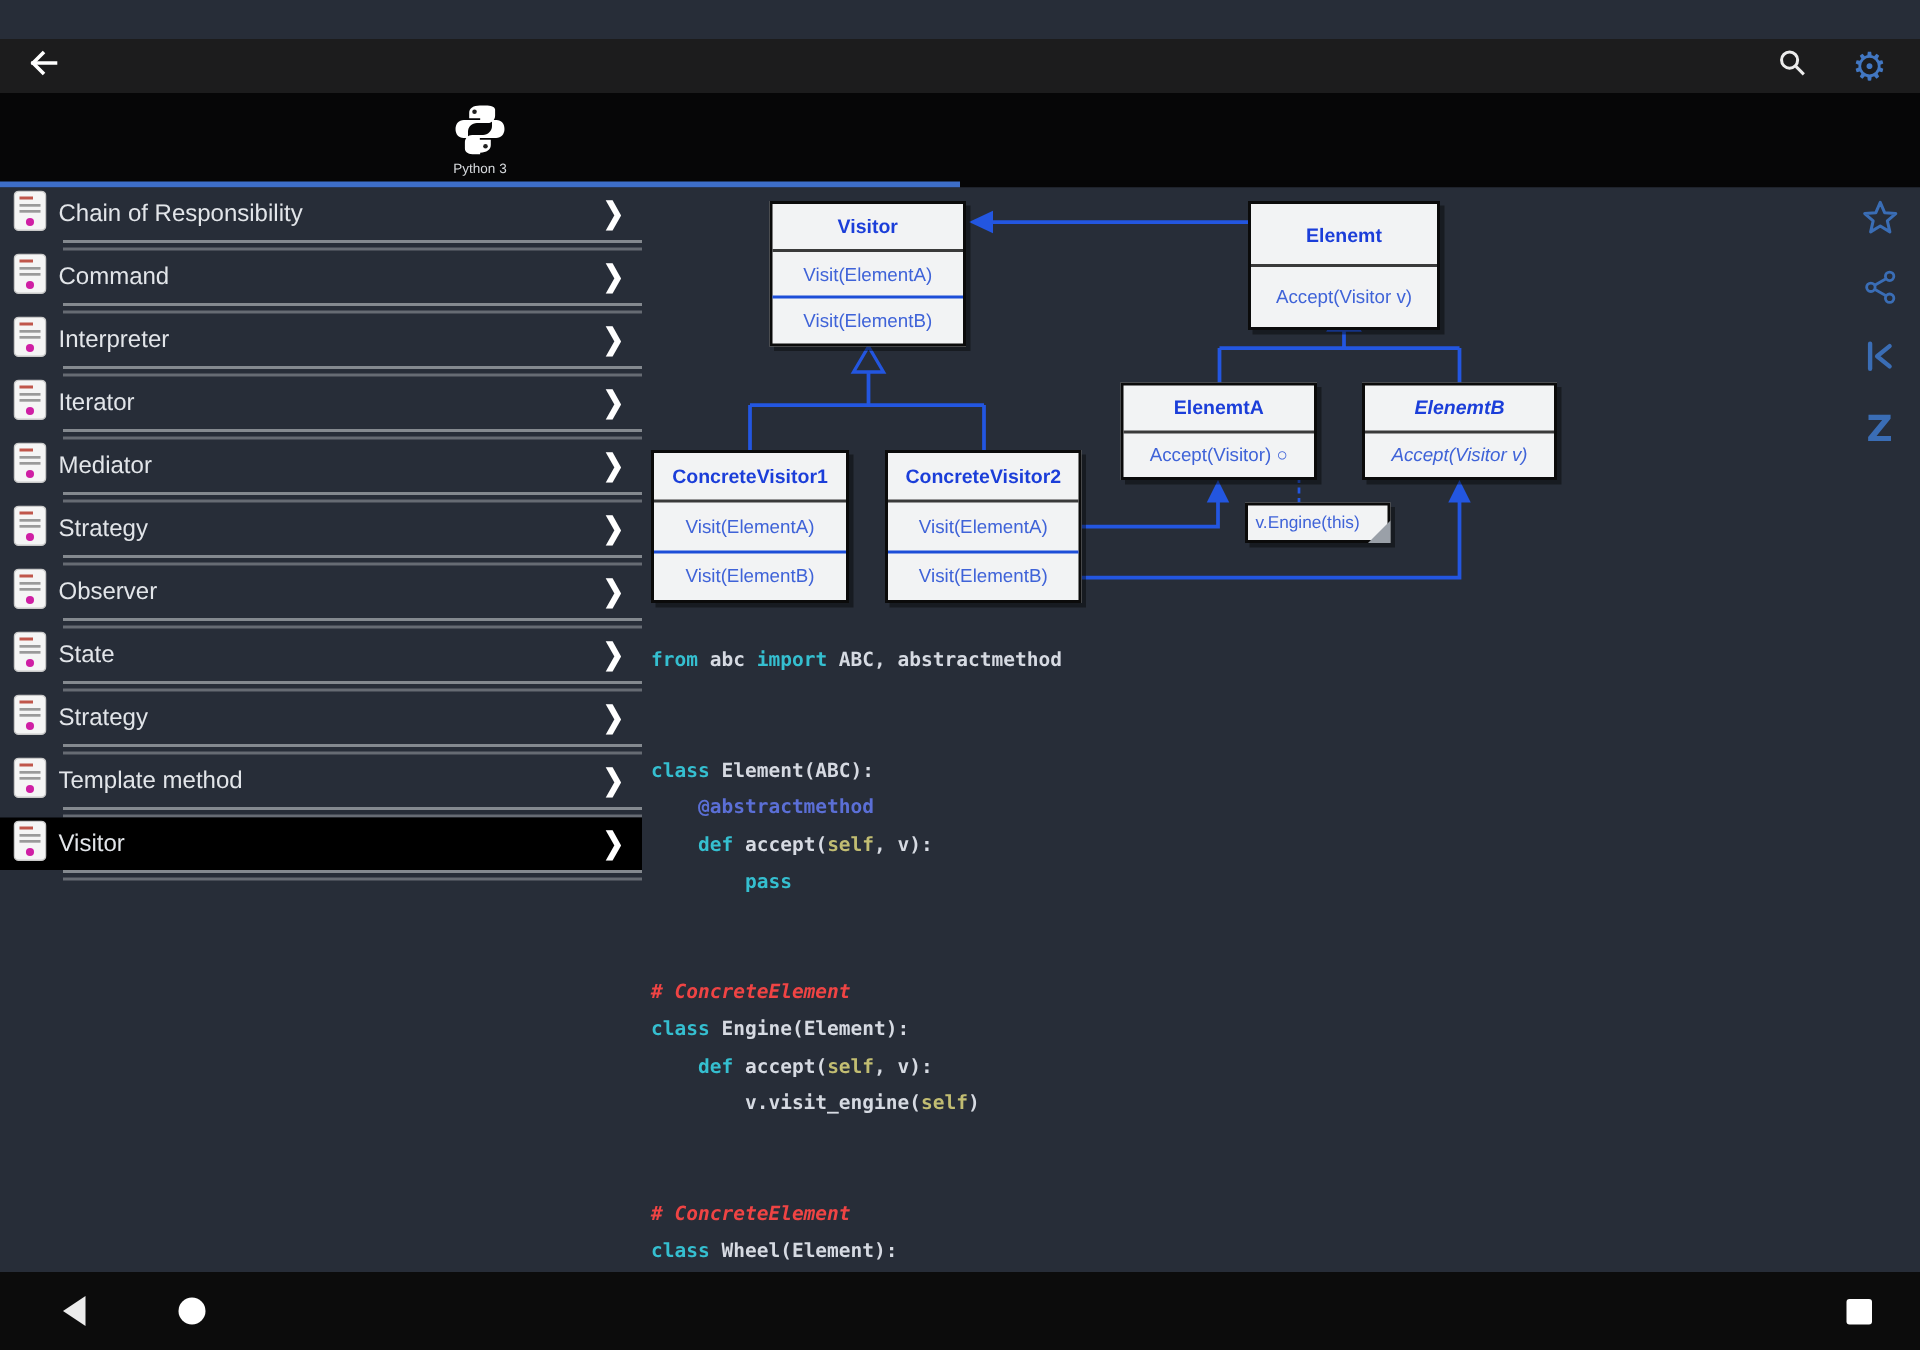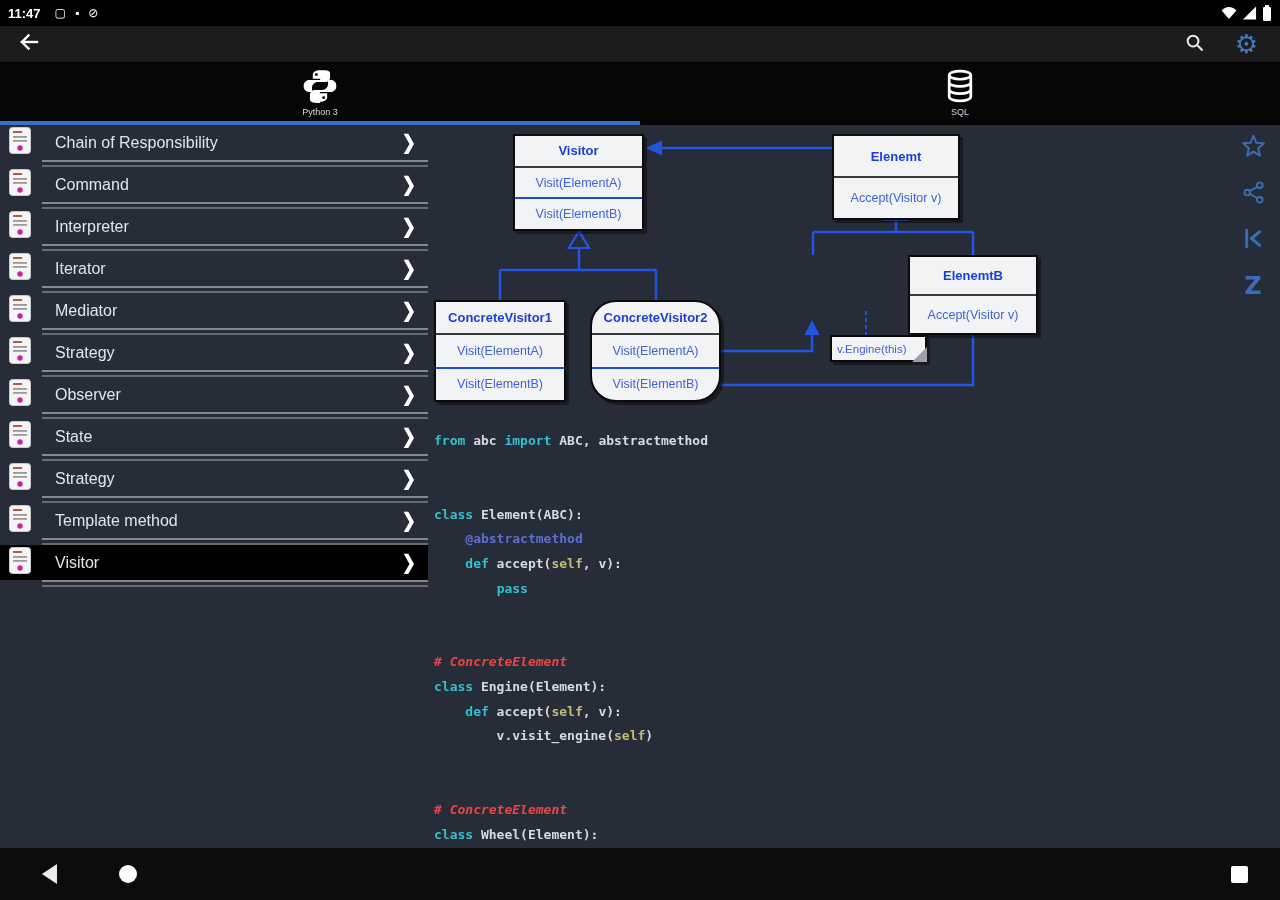--- a/index.html
+++ b/index.html
@@ -29,21 +29,21 @@
   .tab svg{display:block;}
   .tab-label{font-size:9px;color:#d7dade;margin-top:3px;}
   .tab-underline{position:absolute;left:0;bottom:0;width:640px;height:4px;background:#3d6ec9;}
   
   .content{position:absolute;top:125px;left:0;right:0;bottom:52px;background:#272d38;}
   
   .sidebar{position:absolute;left:0;top:0;width:428px;}
   .side-item{height:35px;display:flex;align-items:center;padding-left:9px;cursor:pointer;}
   .side-item.selected{background:#000;}
   .side-item svg{flex:0 0 auto;}
-  .side-label{font-size:16px;color:#e2e5e9;margin-left:24px;}
+  .side-label{font-size:16px;color:#e2e5e9;margin-left:8px;}
   .chev{margin-left:auto;margin-right:12px;font-size:17px;font-weight:bold;color:#fff;
         transform:scaleY(1.15);}
   .side-divider{height:7px;margin-left:42px;border-top:2px solid #84898f;border-bottom:2px solid #666b73;}
   
   .action-col{position:absolute;right:12px;top:8px;width:30px;}
   .act{width:30px;height:30px;display:flex;align-items:center;justify-content:center;
        margin-bottom:16px;cursor:pointer;}
   .z-glyph{font-size:24px;font-weight:bold;color:#3a6db5;font-family:"DejaVu Sans",sans-serif;}
   
   .connectors{position:absolute;left:0;top:0;pointer-events:none;}
@@ -77,44 +77,20 @@
   .nav-home{position:absolute;left:119px;top:17px;width:18px;height:18px;border-radius:50%;
             background:#fff;cursor:pointer;}
   .nav-recent{position:absolute;right:32px;top:18px;width:17px;height:17px;border-radius:2px;
             background:#fff;cursor:pointer;}
 </style>
 </head>
 <body>
 
 <div class="stage">
 
-  <div class="status-bar">
-    <span class="sb-time">11:47</span>
-    <span class="sb-ico">▢</span>
-    <span class="sb-ico">▪</span>
-    <span class="sb-ico">⊘</span>
-    <span class="sb-right">
-      <span>
-          <svg width="16" height="14" viewBox="0 0 16 14">
-            <path d="M8 13 L0.6 4.6 C2.6 2.1 5.1 0.9 8 0.9 s5.4 1.2 7.4 3.7 Z" fill="#fff"></path>
-          </svg>
-        </span>
-      <span>
-          <svg width="15" height="14" viewBox="0 0 16 14">
-            <path d="M15 0 V14 H1 Z" fill="#fff"></path>
-          </svg>
-        </span>
-      <span>
-          <svg width="10" height="16" viewBox="0 0 10 16">
-            <rect x="3" y="0" width="4" height="2.5" fill="#fff"></rect>
-            <rect x="1" y="2" width="8" height="14" rx="1.2" fill="#fff"></rect>
-          </svg>
-        </span>
-    </span>
-  </div>
 
   <div class="app-bar">
     <div class="back-btn">
       <span><svg width="24" height="24" viewBox="0 0 24 24" fill="none" stroke="#fff" stroke-width="2.4" stroke-linecap="square">
             <path d="M20 12H5"></path>
             <path d="M11.5 5.5 L5 12 l6.5 6.5"></path>
           </svg></span>
     </div>
     <div class="appbar-right">
       <div class="search-btn">
@@ -131,31 +107,20 @@
     <div class="tab tab-python">
       <span>
         <svg width="36" height="36" viewBox="0 0 64 64">
           <path fill="#fff" d="M31.8 4c-7.6 0-12.6 3.2-12.6 8.9v6.3h13v2.2H12.9C7 21.4 3 25.9 3 32.1c0 6.2 3.6 10.6 9.6 10.6h5.2v-7.5c0-5.6 4.8-10.2 10.6-10.2h12.9c4.8 0 8.6-3.9 8.6-8.7v-7.4C49.9 5.5 44.6 4 38.9 4h-7.1z"></path>
           <circle cx="25.5" cy="11.5" r="2.7" fill="#1f1f1f"></circle>
           <path fill="#fff" d="M32.2 60c7.6 0 12.6-3.2 12.6-8.9v-6.3h-13v-2.2h19.3c5.9 0 9.9-4.5 9.9-10.7 0-6.2-3.6-10.6-9.6-10.6h-5.2v7.5c0 5.6-4.8 10.2-10.6 10.2H22.7c-4.8 0-8.6 3.9-8.6 8.7v7.4c0 5.4 5.3 6.9 11 6.9h7.1z"></path>
           <circle cx="38.5" cy="52.5" r="2.7" fill="#1f1f1f"></circle>
         </svg>
       </span>
       <span class="tab-label">Python 3</span>
-    </div>
-    <div class="tab tab-sql">
-      <span>
-        <svg width="36" height="36" viewBox="0 0 40 40" fill="none" stroke="#fff" stroke-width="3">
-          <ellipse cx="20" cy="8" rx="12" ry="4.5"></ellipse>
-          <path d="M8 8v24c0 2.5 5.4 4.5 12 4.5s12-2 12-4.5V8"></path>
-          <path d="M8 16c0 2.5 5.4 4.5 12 4.5s12-2 12-4.5"></path>
-          <path d="M8 24c0 2.5 5.4 4.5 12 4.5s12-2 12-4.5"></path>
-        </svg>
-      </span>
-      <span class="tab-label">SQL</span>
     </div>
     <div class="tab-underline"></div>
   </div>
 
   <div class="content">
 
     <div class="sidebar" id="sidebar">
         <div class="side-item">
           <span><svg width="22" height="27" viewBox="0 0 22 27">
               <rect x="0.5" y="0.5" width="21" height="26" rx="3" fill="#f5f5f5" stroke="#c9c9c9"></rect>
@@ -313,26 +278,30 @@
     </div>
     <div class="uml-box" style="left:832px;top:9px;width:128px;height:86px;">
       <div class="uml-title">Elenemt</div>
       <div class="uml-row">Accept(Visitor v)</div>
     </div>
     <div class="uml-box" style="left:434px;top:175px;width:132px;height:102px;">
       <div class="uml-title">ConcreteVisitor1</div>
       <div class="uml-row">Visit(ElementA)</div>
       <div class="uml-row">Visit(ElementB)</div>
     </div>
-    <div class="uml-box" style="left:590px;top:175px;width:131px;height:102px;border-radius:26px;">
+    <div class="uml-box" style="left:590px;top:175px;width:131px;height:102px;">
       <div class="uml-title">ConcreteVisitor2</div>
       <div class="uml-row">Visit(ElementA)</div>
       <div class="uml-row">Visit(ElementB)</div>
     </div>
-    <div class="uml-box" style="left:908px;top:130px;width:130px;height:80px;">
+    <div class="uml-box" style="left:747px;top:130px;width:131px;height:65px;">
+      <div class="uml-title">ElenemtA</div>
+      <div class="uml-row">Accept(Visitor) ○</div>
+    </div>
+    <div class="uml-box" style="left:908px;top:130px;width:130px;height:65px;font-style:italic;">
       <div class="uml-title">ElenemtB</div>
       <div class="uml-row">Accept(Visitor v)</div>
     </div>
     <div class="uml-note" style="left:830px;top:210px;width:97px;height:27px;">v.Engine(this)</div>
 
     <div class="code" id="code"><div class="code-line"><span class="k">from</span><span class="p"> abc </span><span class="k">import</span><span class="p"> ABC, abstractmethod</span></div><div class="code-line"></div><div class="code-line"></div><div class="code-line"><span class="k">class</span><span class="p"> Element(ABC):</span></div><div class="code-line"><span class="d">    @abstractmethod</span></div><div class="code-line"><span class="p">    </span><span class="k">def</span><span class="p"> accept(</span><span class="s">self</span><span class="p">, v):</span></div><div class="code-line"><span class="p">        </span><span class="k">pass</span></div><div class="code-line"></div><div class="code-line"></div><div class="code-line"><span class="c"># ConcreteElement</span></div><div class="code-line"><span class="k">class</span><span class="p"> Engine(Element):</span></div><div class="code-line"><span class="p">    </span><span class="k">def</span><span class="p"> accept(</span><span class="s">self</span><span class="p">, v):</span></div><div class="code-line"><span class="p">        v.visit_engine(</span><span class="s">self</span><span class="p">)</span></div><div class="code-line"></div><div class="code-line"></div><div class="code-line"><span class="c"># ConcreteElement</span></div><div class="code-line"><span class="k">class</span><span class="p"> Wheel(Element):</span></div></div>
 
     <div class="action-col">
       <div class="act">
         <span><svg width="27" height="27" viewBox="0 0 24 24">

